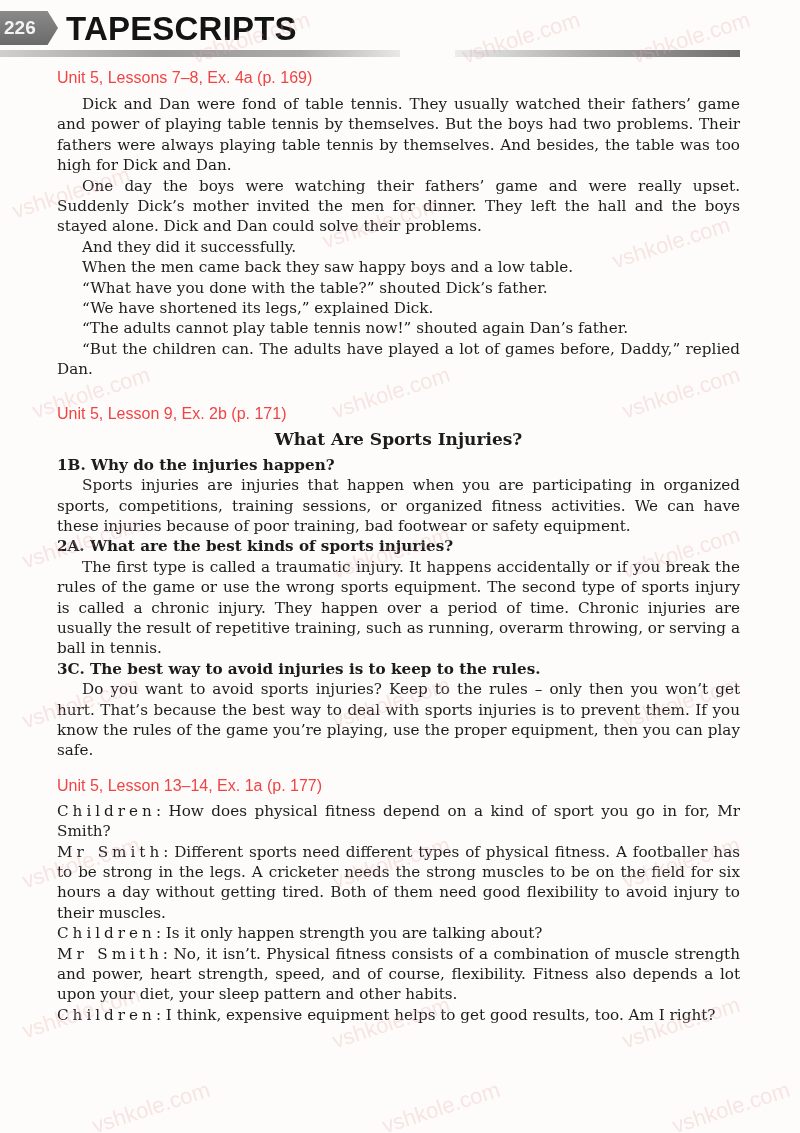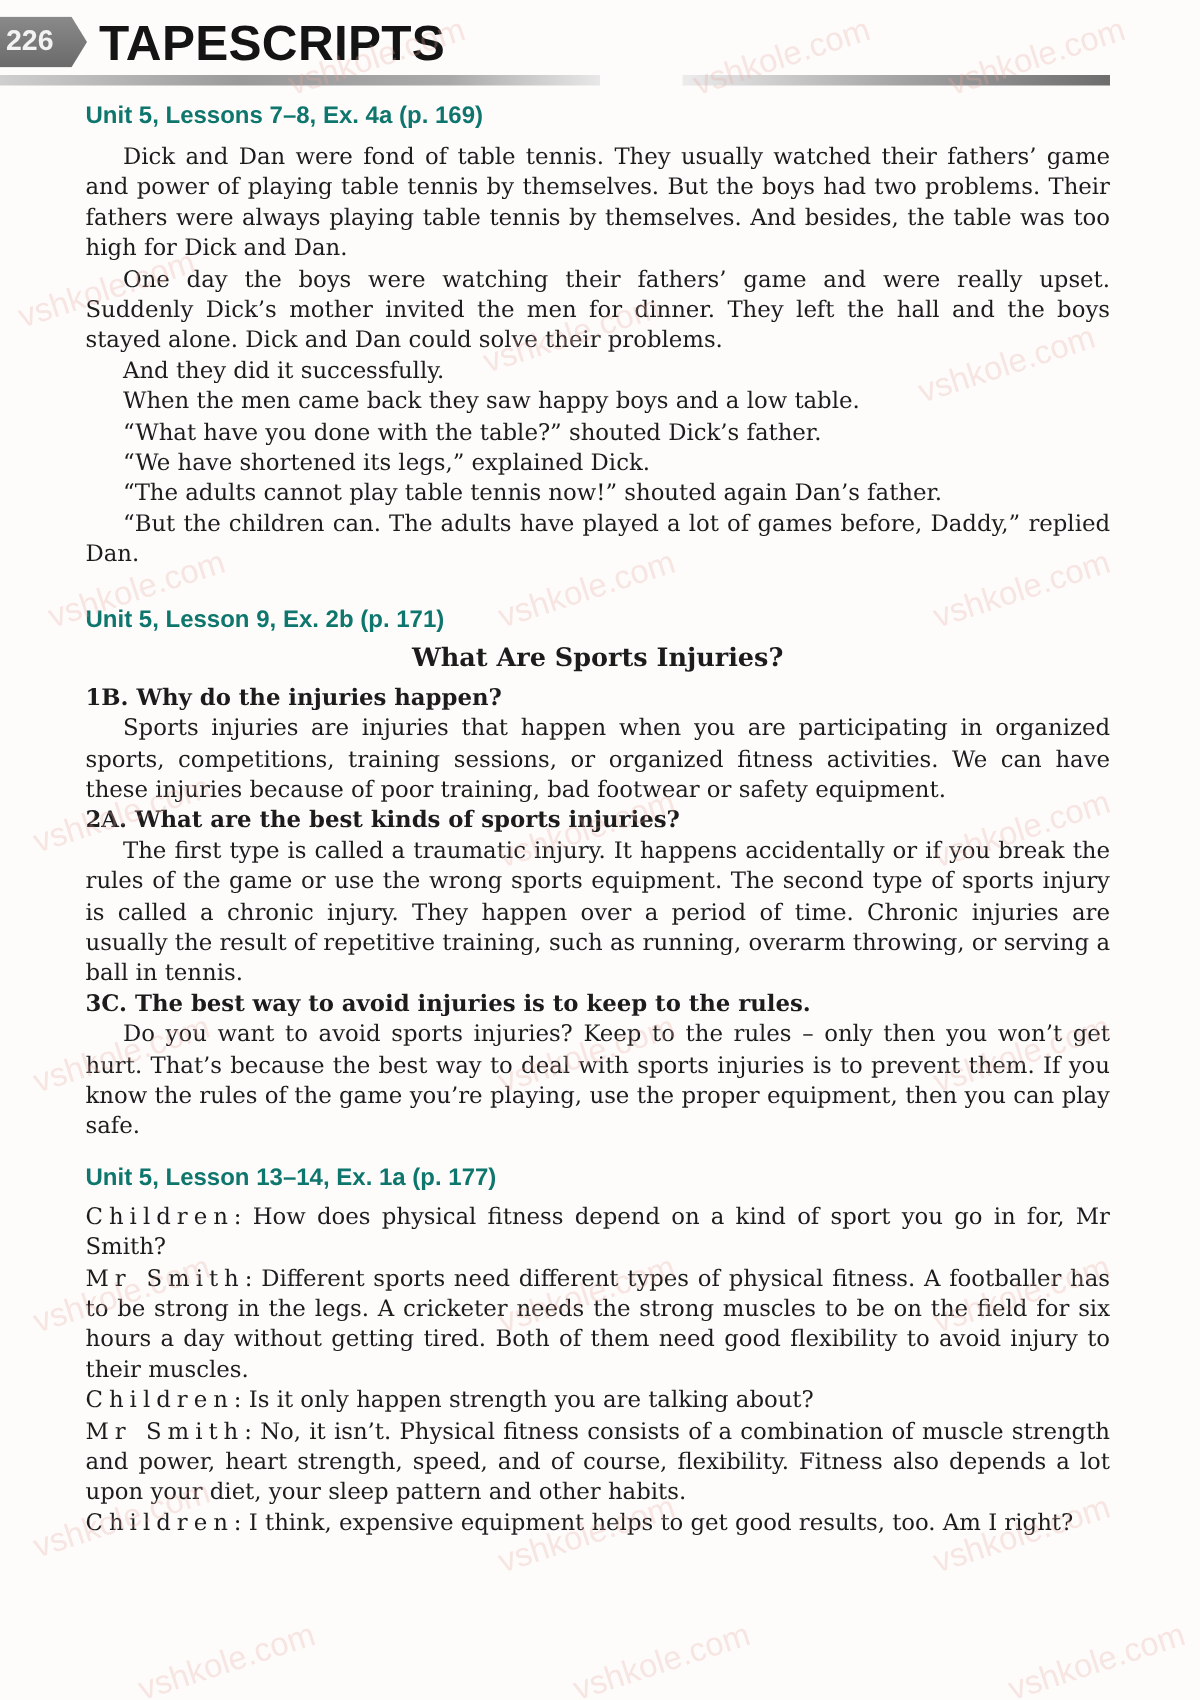--- a/index.html
+++ b/index.html
@@ -30,22 +30,22 @@
   }
   .header-rule-right {
     position: absolute; left: 455px; top: 50px; width: 285px; height: 7px;
     background: linear-gradient(90deg, #ececec 0%, #a5a5a5 50%, #6d6d6d 100%);
   }
   .content {
     position: absolute; left: 57px; top: 67px; width: 683px;
     font-size: 15.2px; line-height: 20.4px;
   }
   .section-heading {
-    font-family: "Liberation Sans", sans-serif; font-weight: bold;
-    font-size: 16px; line-height: 22px; margin: 0; color: #0f766e;
+    font-family: "Liberation Sans", sans-serif; font-weight: normal;
+    font-size: 16px; line-height: 22px; margin: 0; color: #ef4444;
   }
   .sh-spaced { margin-top: 23px; margin-bottom: 2px; }
   .sh-first { margin-bottom: 5px; }
   p { margin: 0; text-align: justify; }
   .indent { text-indent: 25px; }
   .article-title {
     text-align: center; font-weight: bold; font-size: 17px; line-height: 24px;
     margin: 0 0 4px 0;
   }
   .qhead { font-weight: bold; margin: 0; }

